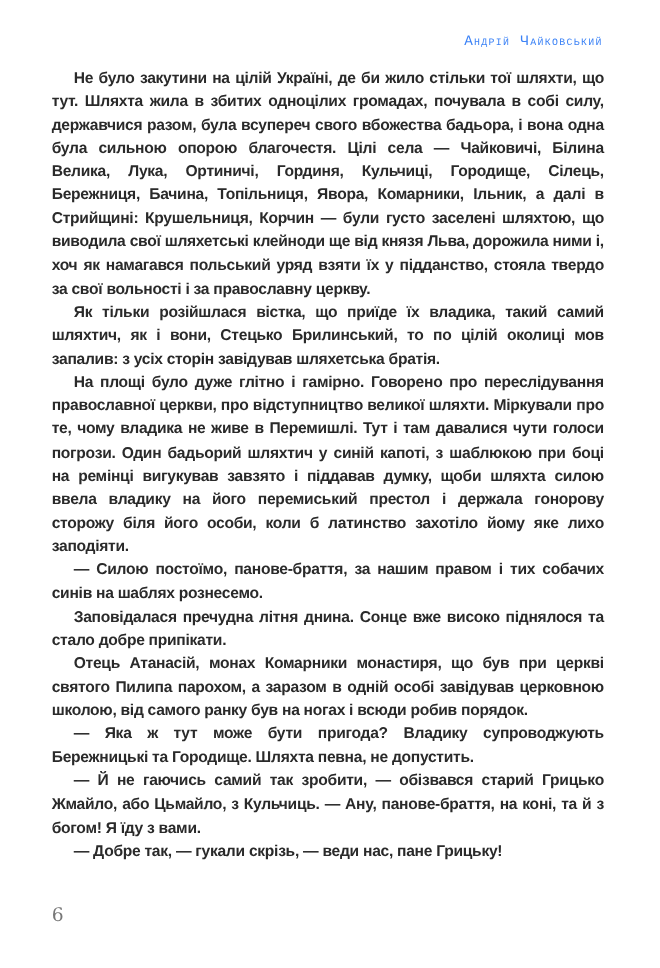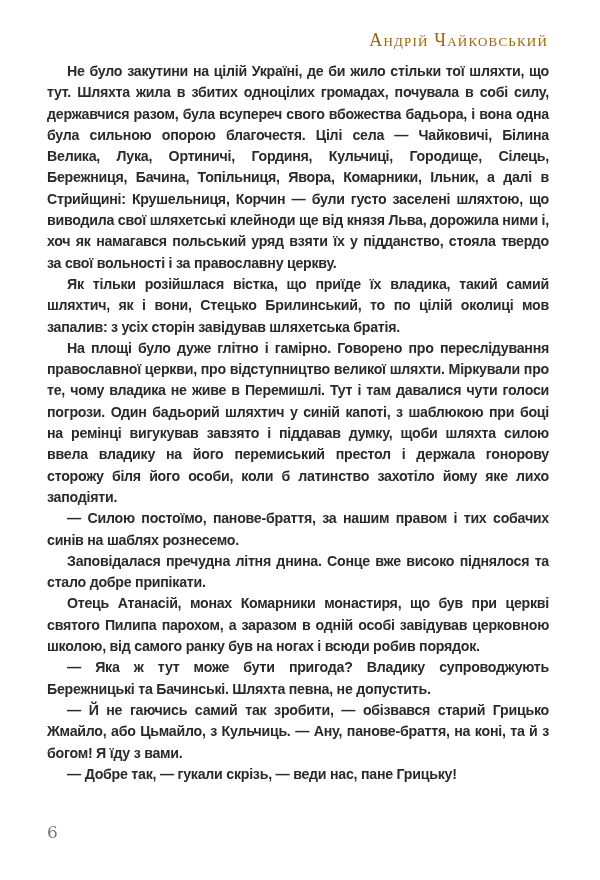--- a/index.html
+++ b/index.html
@@ -1,20 +1,20 @@
 <!DOCTYPE html>
 <html><head>
 <meta charset="utf-8">
 <style>
   html, body { margin: 0; padding: 0; background: #ffffff; }
   body { width: 600px; height: 880px; position: relative; overflow: hidden; }
   .header {
     position: absolute; top: 30px; right: 52px;
-    font-family: Liberation Serif, serif;
-    font-size: 18px; letter-spacing: 1.2px; color: #a16207;
+    font-family: Liberation Mono, monospace;
+    font-size: 13px; letter-spacing: 1.2px; color: #3b82f6;
     font-variant: small-caps;
   }
   .body {
     position: absolute; left: 47px; top: 61px; width: 502px;
     font-family: "Liberation Sans", sans-serif;
     font-size: 14.2px; line-height: 21.3px; color: #2a2a2a;
     text-align: justify; letter-spacing: -0.25px;
   }
   .body p { margin: 0; text-indent: 20px; font-weight: bold; }
   .page-num {
@@ -27,19 +27,19 @@
 
 <div class="header">Андрій Чайковський</div>
 
 <div class="body">
   <p>Не було закутини на цілій Україні, де би жило стільки тої шляхти, що тут. Шляхта жила в збитих одноцілих громадах, почувала в собі силу, державчися разом, була всупереч свого вбожества бадьора, і вона одна була сильною опорою благочестя. Цілі села — Чайковичі, Білина Велика, Лука, Ортиничі, Гординя, Кульчиці, Городище, Сілець, Бережниця, Бачина, Топільниця, Явора, Комарники, Ільник, а далі в Стрийщині: Крушельниця, Корчин — були густо заселені шляхтою, що виводила свої шляхетські клейноди ще від князя Льва, дорожила ними і, хоч як намагався польський уряд взяти їх у підданство, стояла твердо за свої вольності і за православну церкву.</p>
   <p>Як тільки розійшлася вістка, що приїде їх владика, такий самий шляхтич, як і вони, Стецько Брилинський, то по цілій околиці мов запалив: з усіх сторін завідував шляхетська братія.</p>
   <p>На площі було дуже глітно і гамірно. Говорено про переслідування православної церкви, про відступництво великої шляхти. Міркували про те, чому владика не живе в Перемишлі. Тут і там давалися чути голоси погрози. Один бадьорий шляхтич у синій капоті, з шаблюкою при боці на ремінці вигукував завзято і піддавав думку, щоби шляхта силою ввела владику на його перемиський престол і держала гонорову сторожу біля його особи, коли б латинство захотіло йому яке лихо заподіяти.</p>
   <p>— Силою постоїмо, панове-браття, за нашим правом і тих собачих синів на шаблях рознесемо.</p>
   <p>Заповідалася пречудна літня днина. Сонце вже високо піднялося та стало добре припікати.</p>
   <p>Отець Атанасій, монах Комарники монастиря, що був при церкві святого Пилипа парохом, а заразом в одній особі завідував церковною школою, від самого ранку був на ногах і всюди робив порядок.</p>
-  <p>— Яка ж тут може бути пригода? Владику супроводжують Бережницькі та Бачинські. Шляхта певна, не допустить.</p>
+  <p>— Яка ж тут може бути пригода? Владику супроводжують Бережницькі та Городище. Шляхта певна, не допустить.</p>
   <p>— Й не гаючись самий так зробити, — обізвався старий Грицько Жмайло, або Цьмайло, з Кульчиць. — Ану, панове-браття, на коні, та й з богом! Я їду з вами.</p>
   <p>— Добре так, — гукали скрізь, — веди нас, пане Грицьку!</p>
 
 </div>
 
 <div class="page-num">6</div>
 
 </body></html>

